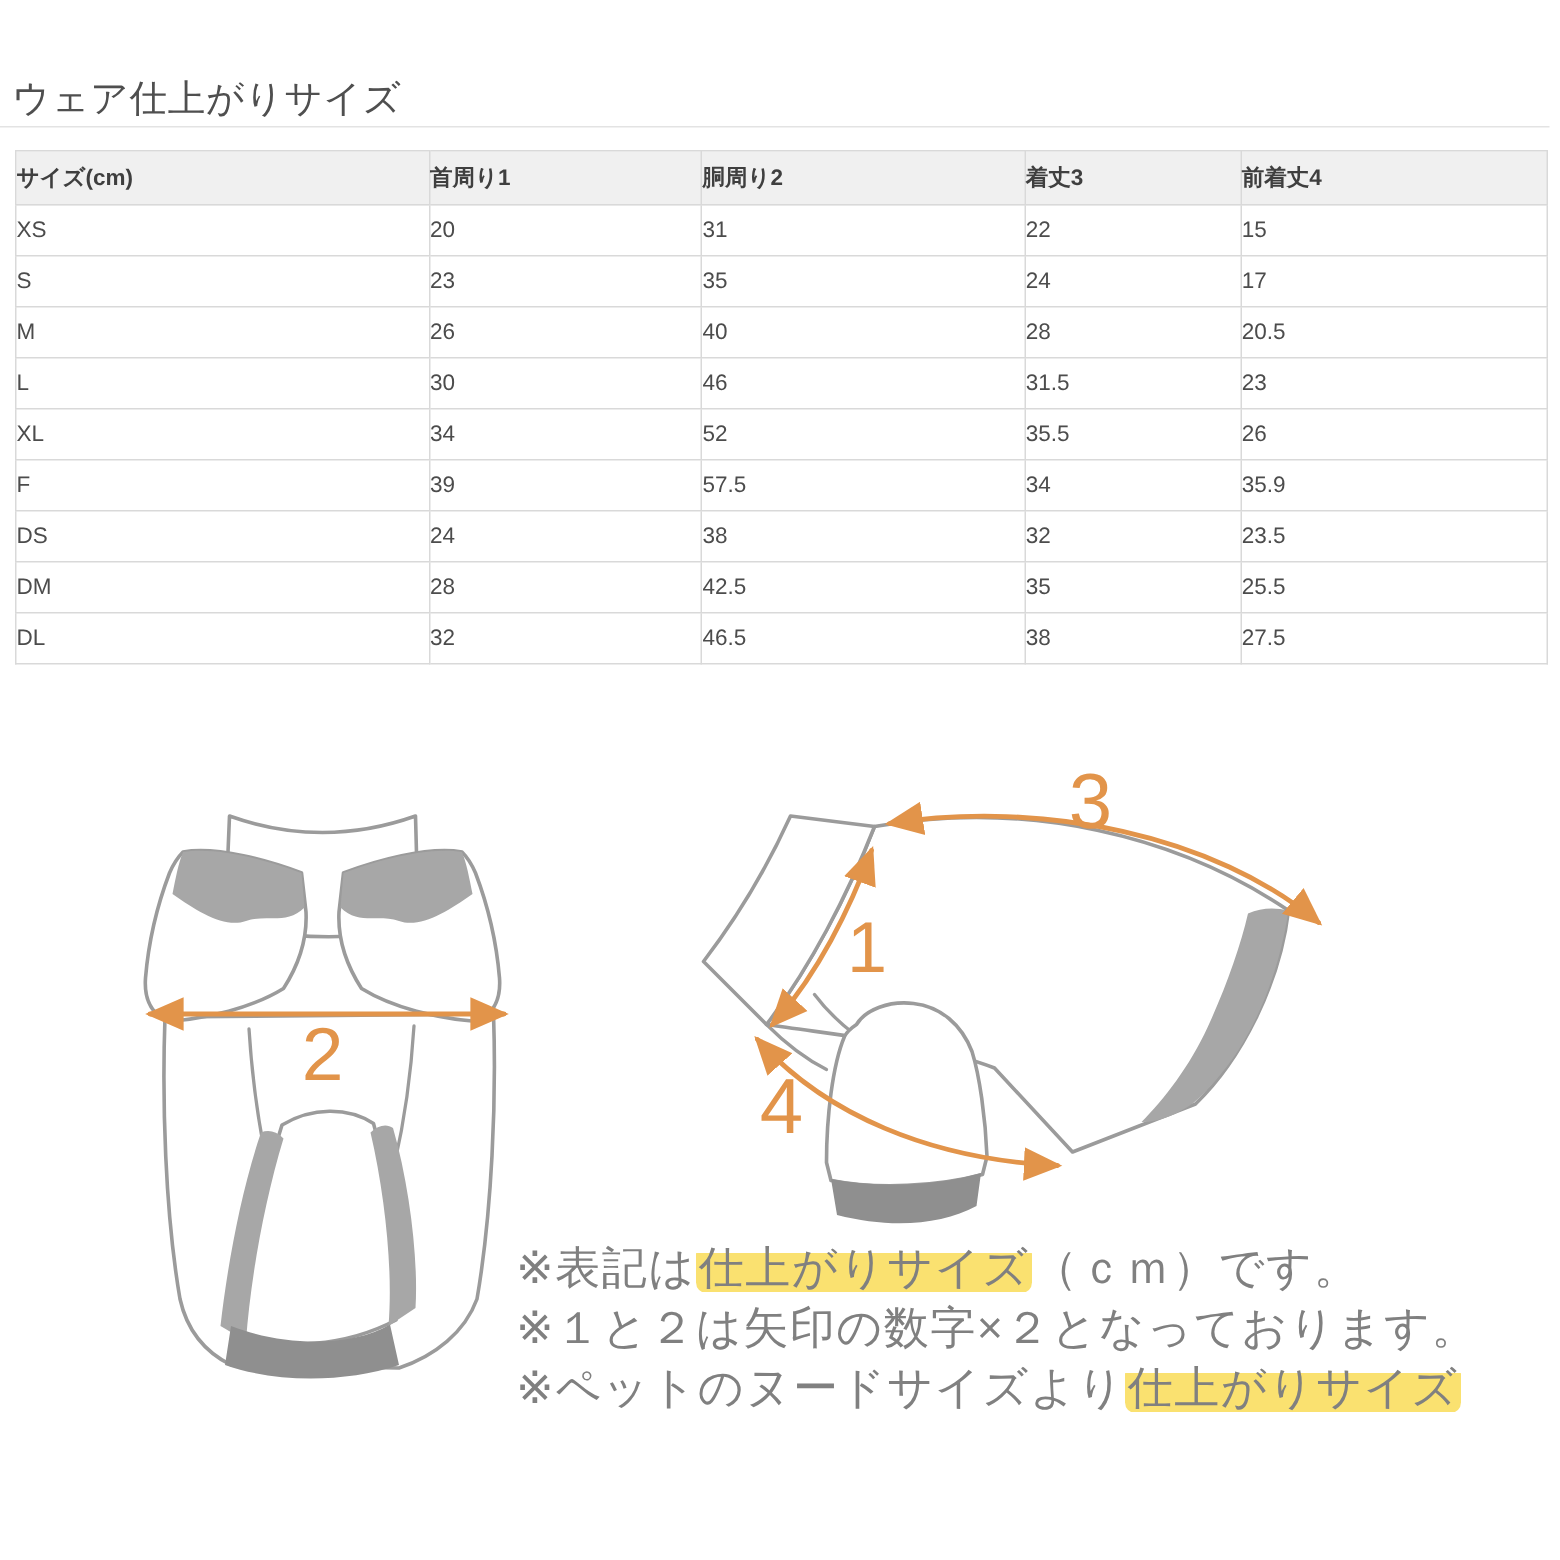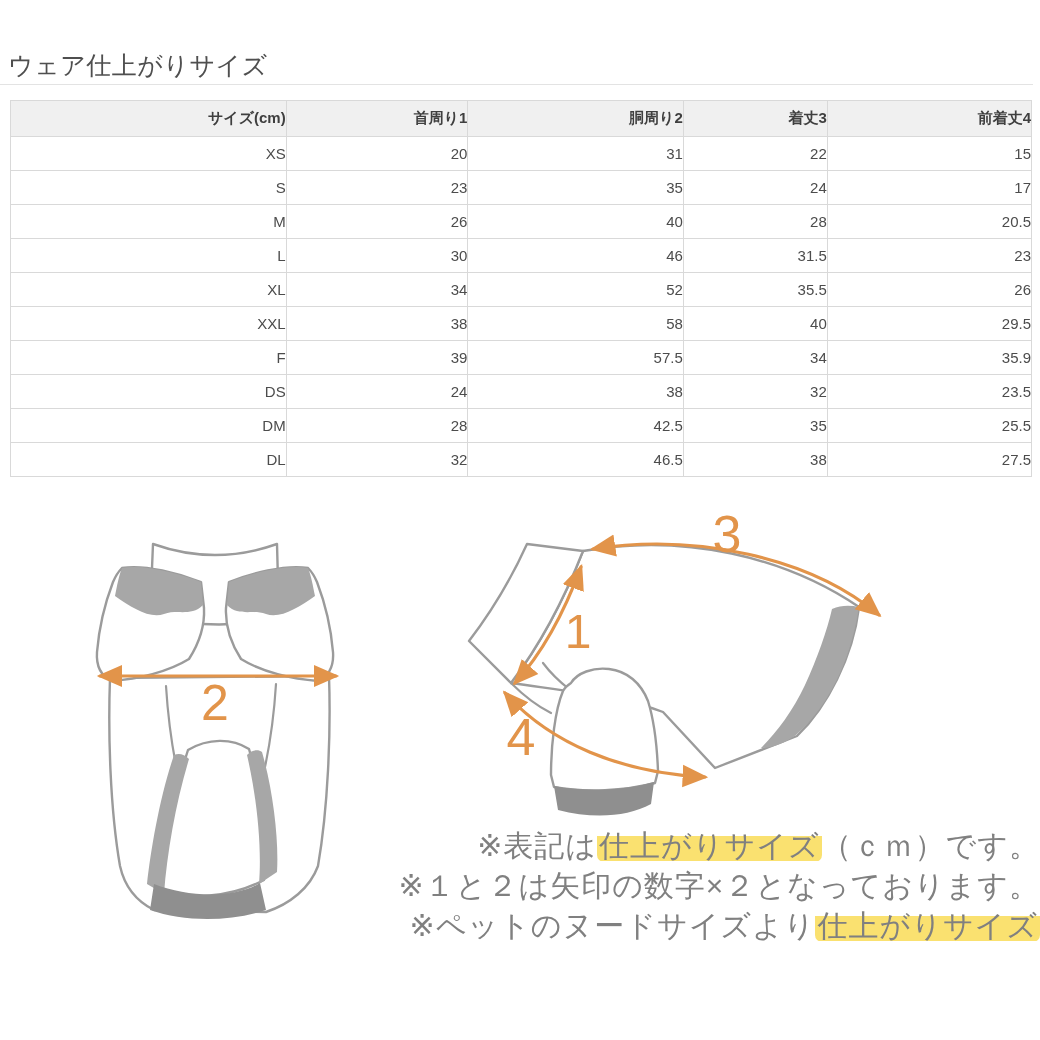--- a/index.html
+++ b/index.html
@@ -21,37 +21,37 @@
   }
   .title-rule{
     position:absolute;left:0;top:84px;width:1033px;height:0;
     border-top:1px solid #e3e3e3;
   }
   table.size-table{
     position:absolute;left:10px;top:100px;width:1022px;
     border-collapse:collapse;table-layout:fixed;
   }
   .size-table th,.size-table td{
-    border:1px solid #d9d9d9;text-align:right;vertical-align:middle;
+    border:1px solid #d9d9d9;text-align:left;vertical-align:middle;
     font-size:15px;color:#4c4c4c;height:34px;padding:0;
   }
   .size-table thead th{
     background:#f0f0f0;font-weight:bold;height:36px;font-size:15px;color:#3f3f3f;
   }
   .diagram-front{position:absolute;left:70px;top:518px;width:300px;height:420px;}
   .diagram-side{position:absolute;left:455px;top:505px;width:470px;height:330px;}
   .outline-fill{fill:#ffffff;stroke:var(--outline-gray);stroke-width:2.4;stroke-linejoin:round;}
   .line{fill:none;stroke:var(--outline-gray);stroke-width:2.2;stroke-linecap:round;}
   .shade{fill:var(--shade-gray);stroke:none;}
   .shade-dark{fill:var(--shade-gray-dark);stroke:none;}
   .arrow{fill:none;stroke:var(--accent-orange);stroke-width:3.2;stroke-linecap:round;}
   .num{fill:var(--accent-orange);font-family:"Liberation Sans","DejaVu Sans",sans-serif;}
   .notes{
     position:absolute;left:344px;top:826px;width:696px;
-    font-size:30px;line-height:40px;letter-spacing:1px;color:#808080;text-align:right;
+    font-size:30px;line-height:40px;letter-spacing:1px;color:#808080;
   }
   .notes .note-line{white-space:nowrap;}
   .hl{
     background-image:linear-gradient(transparent 20%,var(--highlight-yellow) 20%,var(--highlight-yellow) 97%,transparent 97%);
     border-radius:7px;padding:0 2px;
   }
 </style>
 </head>
 <body>
 
@@ -105,27 +105,20 @@
         <td>23</td>
       </tr>
       <tr>
         <td>XL</td>
         <td>34</td>
         <td>52</td>
         <td>35.5</td>
         <td>26</td>
       </tr>
       <tr>
-        <td>XXL</td>
-        <td>38</td>
-        <td>58</td>
-        <td>40</td>
-        <td>29.5</td>
-      </tr>
-      <tr>
         <td>F</td>
         <td>39</td>
         <td>57.5</td>
         <td>34</td>
         <td>35.9</td>
       </tr>
       <tr>
         <td>DS</td>
         <td>24</td>
         <td>38</td>

